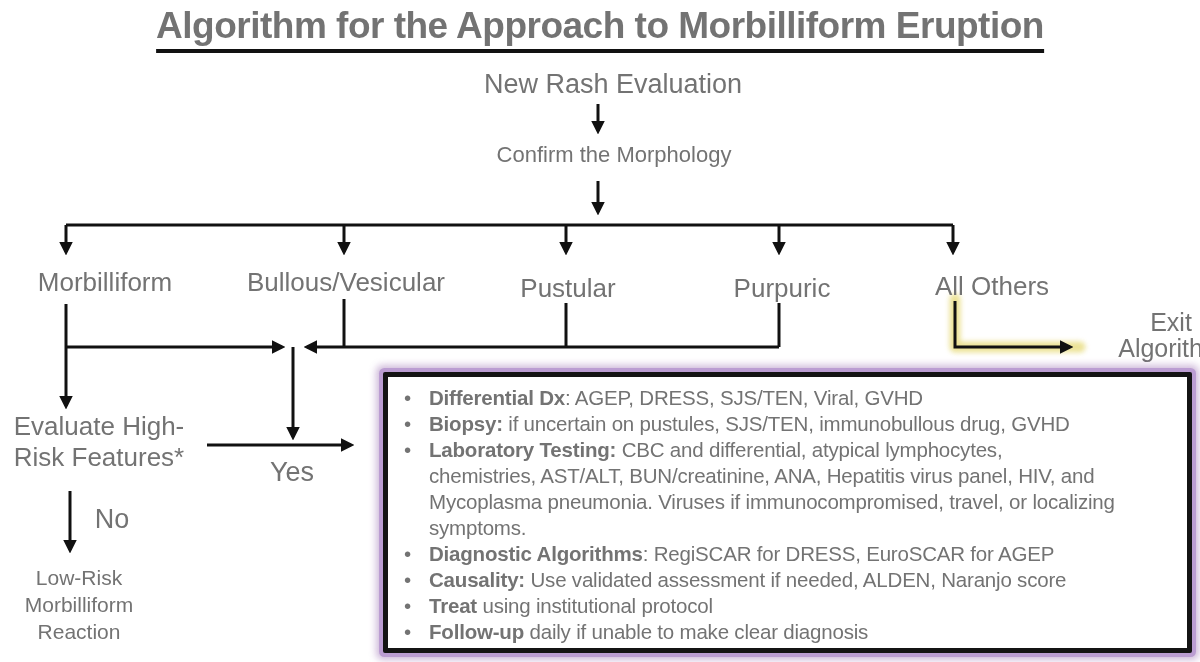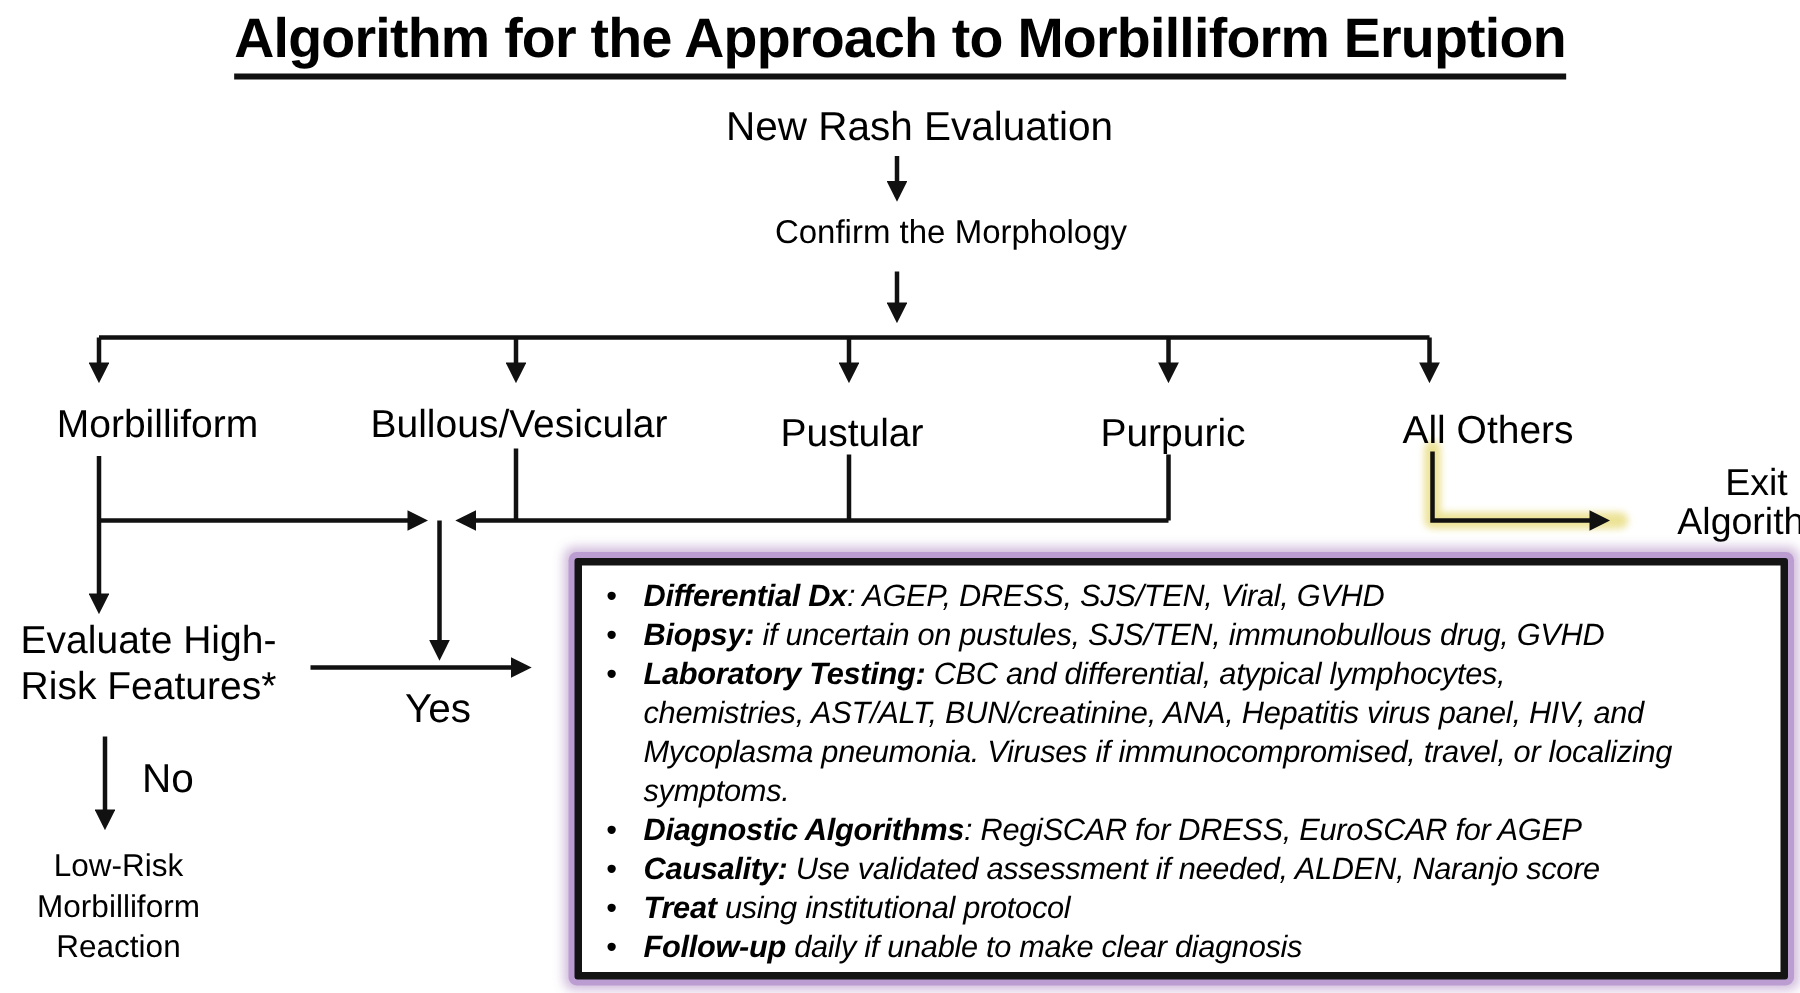--- a/index.html
+++ b/index.html
@@ -2,21 +2,21 @@
 <html style="--red_highlight: #ee8383; --blue_highlight: #6f8fd6; --yellow_highlight: #e7db7c; --purple_highlight: #9668b0; --gray_highlight: #b3b3b3; --box_glow: #bb9dd2; --line: #111111;"><head>
 <meta charset="utf-8">
 <style>
   :root{
     --red_highlight:#ee8383; --blue_highlight:#6f8fd6; --yellow_highlight:#e7db7c;
     --purple_highlight:#9668b0; --gray_highlight:#b3b3b3; --box_glow:#bb9dd2; --line:#111111;
   }
   html,body{margin:0;padding:0;background:#ffffff;}
   #stage{
     position:relative; width:1200px; height:662px; overflow:hidden; background:#fff;
-    font-family:"Liberation Sans", sans-serif; color:#000000;
+    font-family:"Liberation Sans", sans-serif; color:#737373;
   }
   svg.connectors{position:absolute; left:0; top:0; z-index:1;}
   .glow{fill:none; stroke-width:11; stroke-linecap:round; stroke-linejoin:round; opacity:.8; filter:url(#soft);}
   .glow-red{stroke:var(--red_highlight,#ee8383);}
   .glow-blue{stroke:var(--blue_highlight,#6f8fd6);}
   .glow-yellow{stroke:var(--yellow_highlight,#e7db7c);}
   .glow-purple{stroke:var(--purple_highlight,#9668b0);}
   .glow-gray{stroke:var(--gray_highlight,#b3b3b3);}
   .ln{fill:none; stroke:var(--line,#111); stroke-width:3; stroke-linecap:butt; stroke-linejoin:miter;}
   .lbl{position:absolute; z-index:2; transform:translateX(-50%); text-align:center; white-space:pre-line; line-height:1.12;}
@@ -25,21 +25,20 @@
   .t-confirm{font-size:22px;}
   .t-branch{font-size:26px; white-space:nowrap;}
   .t-exit{font-size:25px; line-height:26px;}
   .t-eval{font-size:26px; line-height:31px;}
   .t-yesno{font-size:27px;}
   .t-low{font-size:21px; line-height:27px;}
   #action-box{
     position:absolute; z-index:2; left:383px; top:372px; width:809px; height:281px;
     box-sizing:border-box; background:#fff; border:5px solid #141414; border-radius:2px;
     box-shadow:0 0 0 4px var(--box_glow,#bb9dd2), 0 0 7px 7px rgba(150,104,176,.45);
-    font-style:italic;
   }
   #action-box ul{margin:0; padding:8px 6px 0 8px; list-style:none;}
   #action-box li{
     position:relative; padding-left:33px; font-size:20.5px; line-height:26px;
     white-space:pre-line; letter-spacing:-0.2px;
   }
   #action-box li::before{content:"\2022"; position:absolute; left:8px; top:0;}
   #action-box b{font-weight:bold;}
 </style>
 </head>
@@ -103,21 +102,21 @@
       <path class="ln" d="M207 445 H351" marker-end="url(#ah)"></path>
       <path class="ln" d="M70 491 V550" marker-end="url(#ah)"></path>
       <path class="ln" d="M955 301 V347 H1070" marker-end="url(#ah)"></path>
     </g>
   </svg>
 
   <div class="lbl t-title" style="left:600px; top:5px;">Algorithm for the Approach to Morbilliform Eruption</div>
 
   <div class="lbl t-start" style="left:613px; top:69px;">New Rash Evaluation</div>
 
-  <div class="lbl t-confirm" style="left:634px; top:143px;">Confirm the Morphology</div>
+  <div class="lbl t-confirm" style="left:614px; top:143px;">Confirm the Morphology</div>
 
   <div class="lbl t-branch" style="left:105px; top:268px;">Morbilliform</div>
   <div class="lbl t-branch" style="left:346px; top:268px;">Bullous/Vesicular</div>
   <div class="lbl t-branch" style="left:568px; top:274px;">Pustular</div>
   <div class="lbl t-branch" style="left:782px; top:274px;">Purpuric</div>
   <div class="lbl t-branch" style="left:992px; top:272px;">All Others</div>
 
   <div class="lbl t-exit" style="left:1146px; top:309px;margin-left:25px;">Exit
 Algorithm</div>
 

